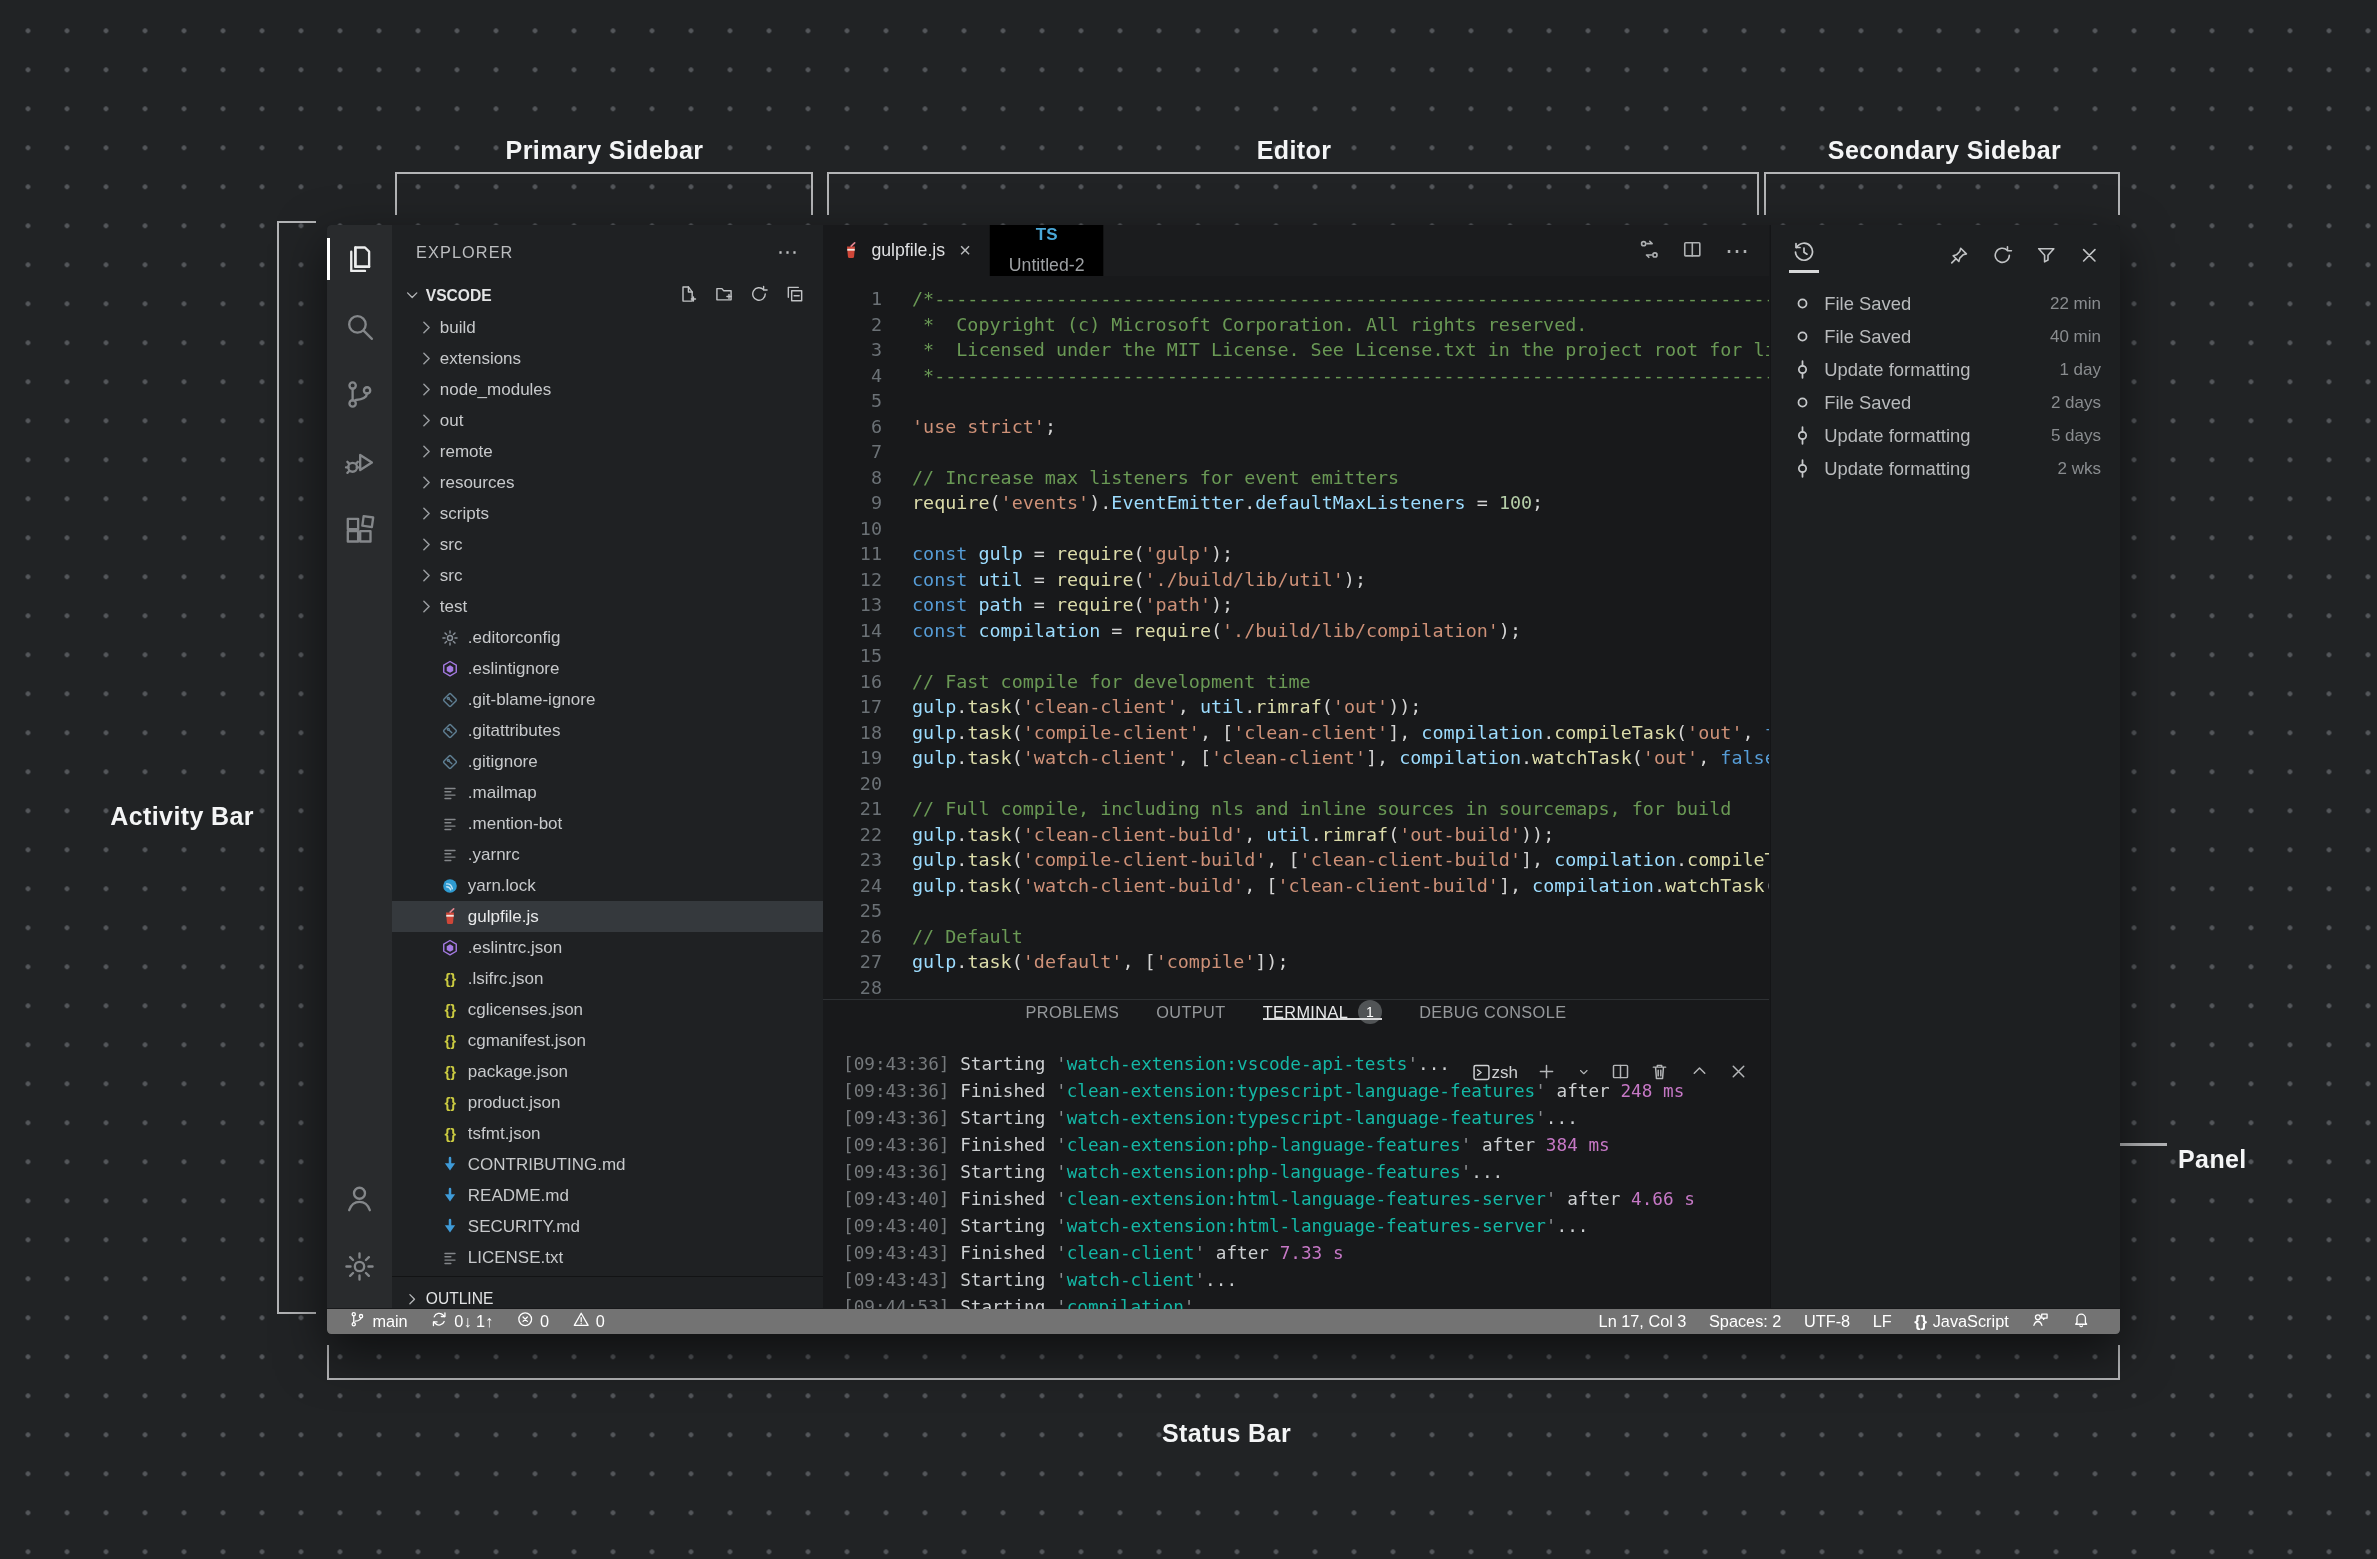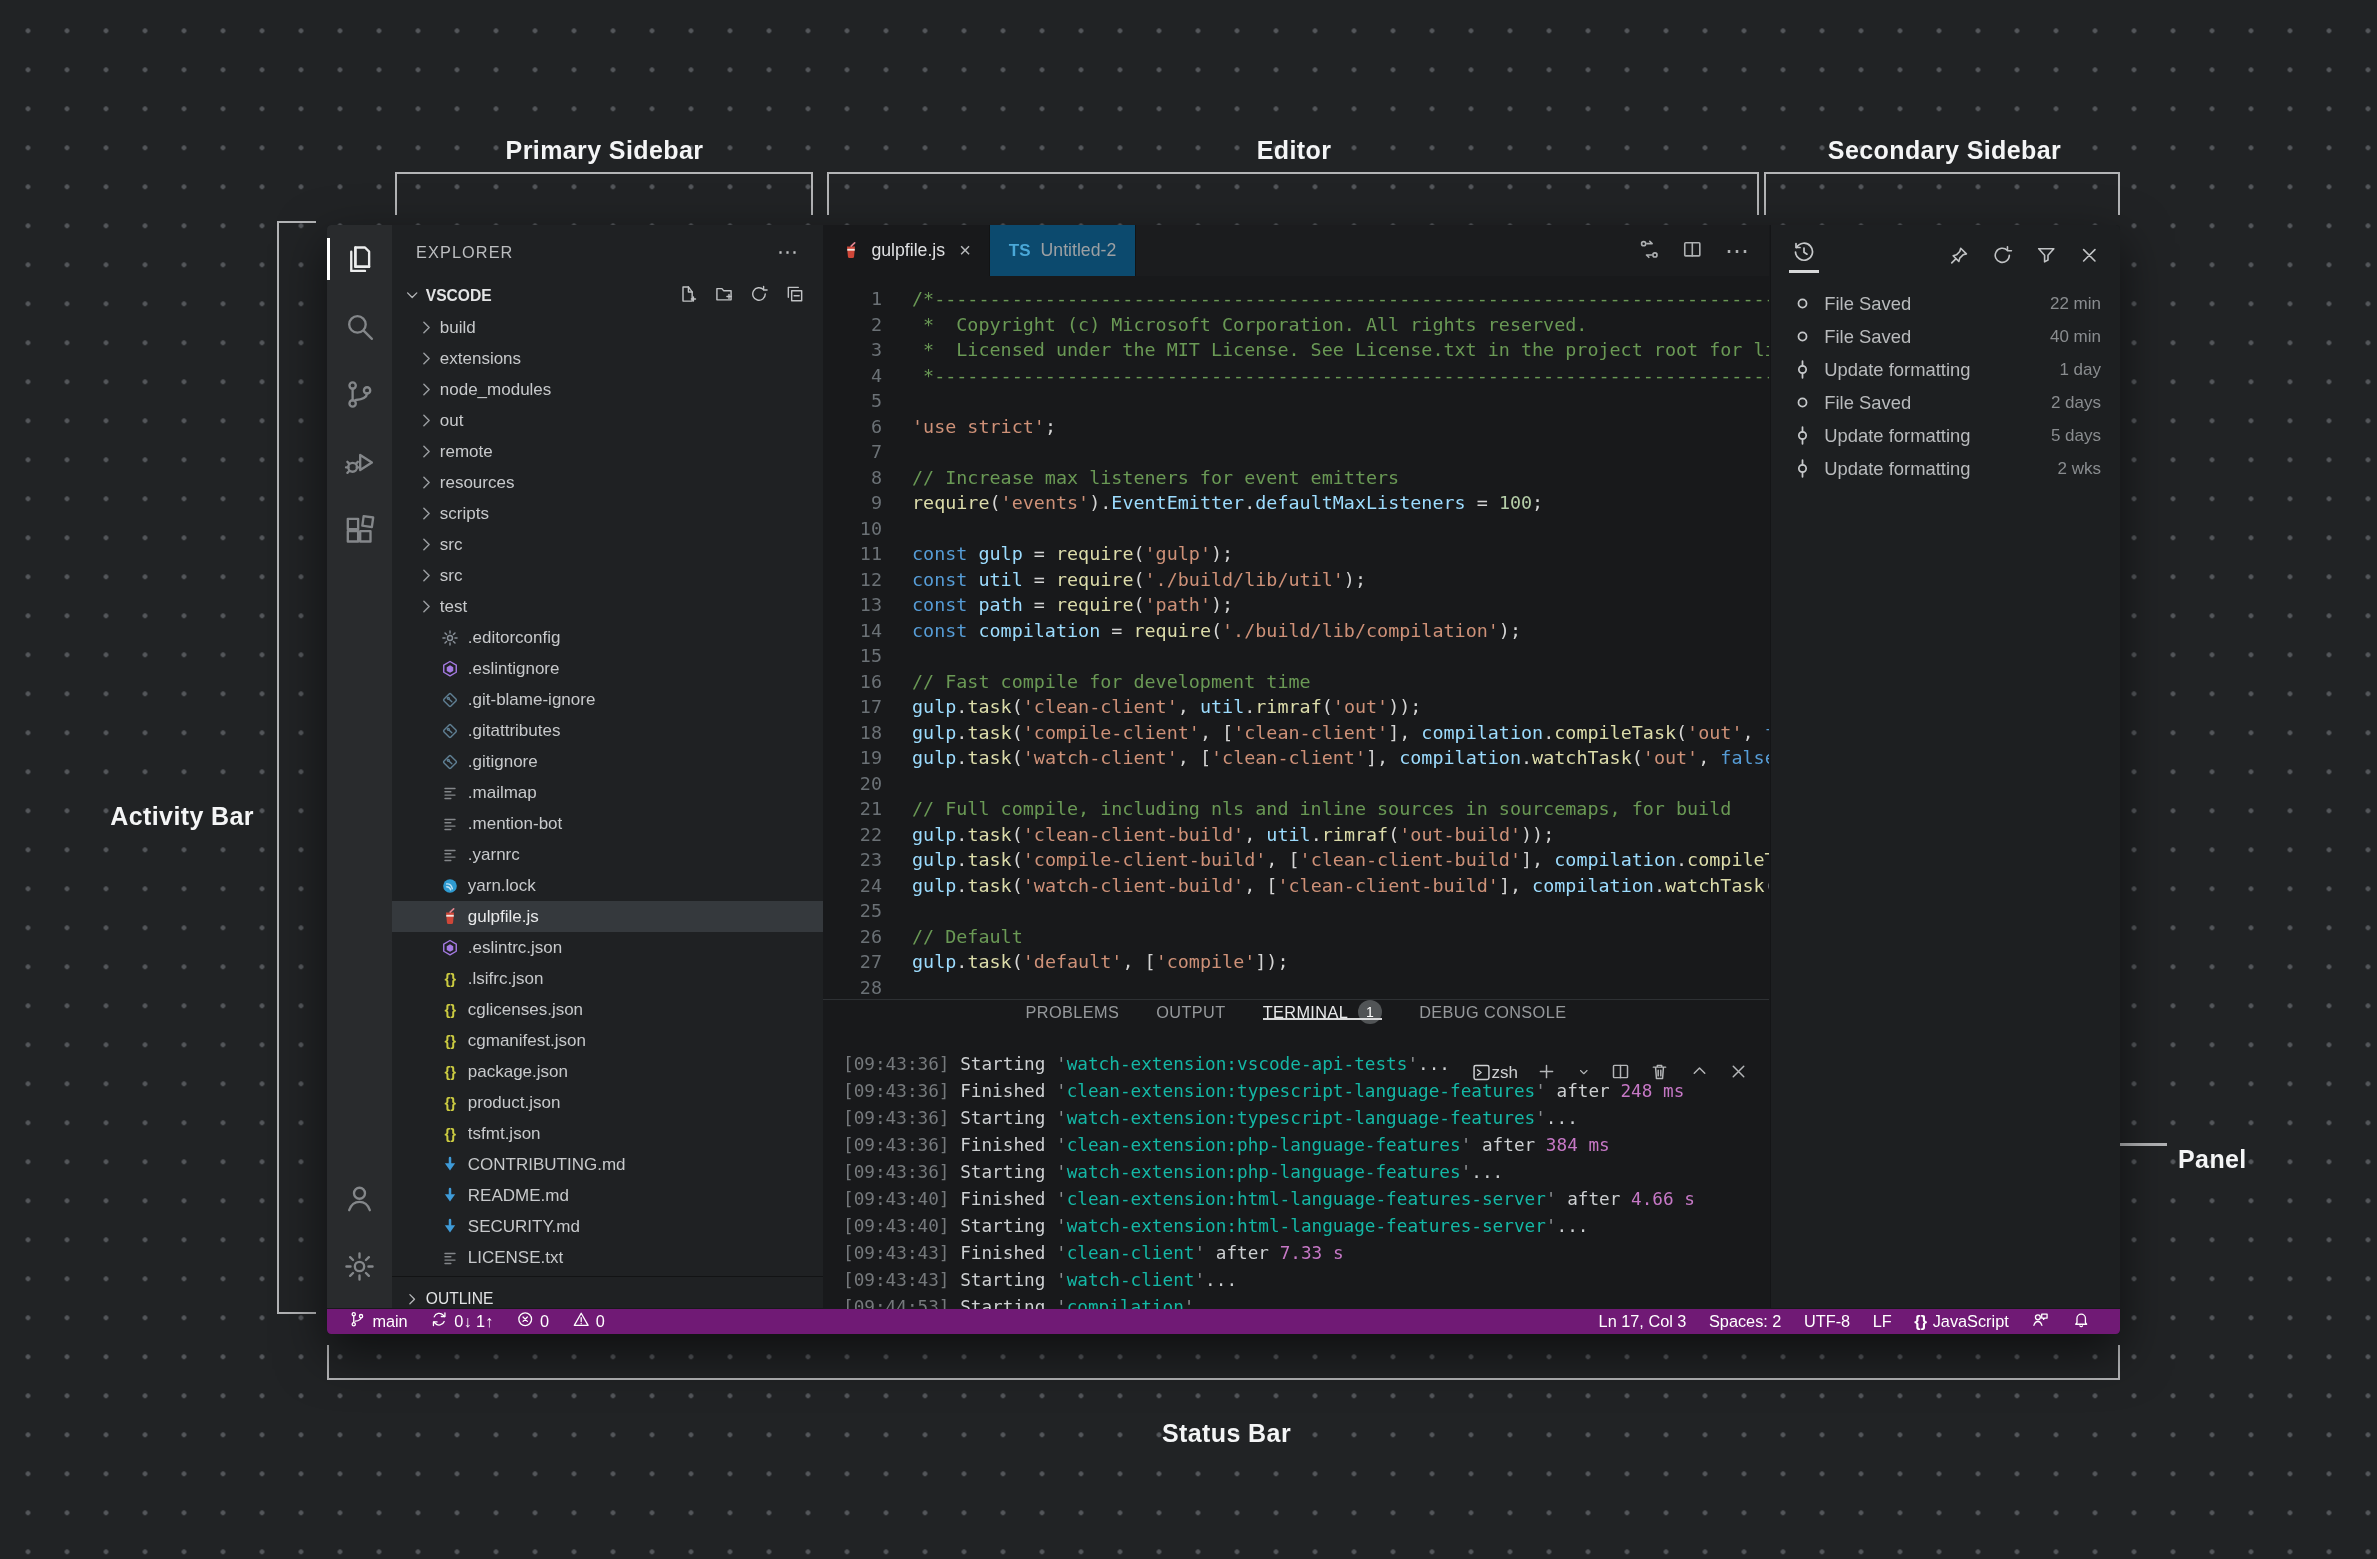--- a/index.html
+++ b/index.html
@@ -20,21 +20,21 @@
   .connector{position:absolute;background:#b3b4b6;height:2.8px;}
 
   
   .window{position:absolute;left:327px;top:225px;width:1793px;height:1109px;
     background:#18191b;border-radius:4.2px;overflow:hidden;
     box-shadow:0 18.4px 50px rgba(0,0,0,.55);}
   .activitybar{position:absolute;left:0;top:0;width:65px;height:1083px;background:#292b2d;}
   .sidebar{position:absolute;left:65px;top:0;width:431px;height:1083px;background:#1f2123;}
   .main{position:absolute;left:496px;top:0;width:946px;height:1083px;background:#18191b;}
   .rightbar{position:absolute;left:1443px;top:0;width:351px;height:1083px;background:#1d1f21;border-left:1.4px solid #141517;}
-  .statusbar{position:absolute;left:0;bottom:0;width:100%;height:25.5px;background:#701a75;
+  .statusbar{position:absolute;left:0;bottom:0;width:100%;height:25.5px;background:#737373;
     display:flex;align-items:center;justify-content:space-between;color:#fff;font-size:16.3px;}
 
   
   .ab-item{width:65px;height:68px;display:flex;align-items:center;justify-content:center;color:#84878a;position:relative;cursor:pointer;}
   .ab-item.active{color:#eceded;}
   .ab-item.active::before{content:"";position:absolute;left:0;top:12.7px;bottom:12.7px;width:2.8px;background:#fff;}
   .ab-item svg{width:33px;height:33px;}
   .ab-bottom{position:absolute;bottom:7px;left:0;width:65px;}
 
   
@@ -54,21 +54,21 @@
   .ficon.json{color:#cbcb41;font-weight:700;font-size:15px;}
   .outline-row{height:31px;display:flex;align-items:flex-end;border-top:1.4px solid #121314;
     font-weight:400;font-size:15.6px;color:#e3e4e5;padding-left:7px;position:absolute;bottom:0;left:0;right:0;}
   .outline-row .chev{width:18.4px;height:18.4px;margin:0 4.2px;color:#b5b7b9;}
 
   
   .tabbar{height:51px;display:flex;align-items:stretch;background:#1b1c1e;position:relative;}
   .tab{display:flex;align-items:center;gap:10px;padding:0 18.4px;font-size:17.7px;border-right:1.4px solid #121314;cursor:pointer;}
   .tab .ticon{width:20px;height:20px;display:flex;align-items:center;justify-content:center;}
   .tab.active{background:#18191b;color:#dfe0e2;}
-  .tab.inactive{background:#0c4a6e;color:#9da0a3;}
+  .tab.inactive{background:#000000;color:#9da0a3;flex-direction:column;}
   .tab .close{color:#b7b9bb;font-size:20px;margin-left:4.2px;}
   .tab .tslogo{color:#4aa8d8;font-weight:700;font-size:17px;}
   .tabbar .acts{margin-left:auto;display:flex;align-items:center;gap:21px;padding-right:20px;color:#aeb0b2;}
   .tabbar .acts svg{width:22.6px;height:22.6px;cursor:pointer;}
   .tabbar .acts .more{font-size:24px;cursor:pointer;}
 
   
   .code{height:713px;overflow:hidden;font-family:"DejaVu Sans Mono",monospace;font-size:18.4px;line-height:25.5px;padding-top:10px;position:relative;}
   .cline{display:flex;height:25.5px;white-space:pre;}
   .cline .ln{width:59px;flex:0 0 59px;text-align:right;color:#6b7176;padding-right:30px;}

